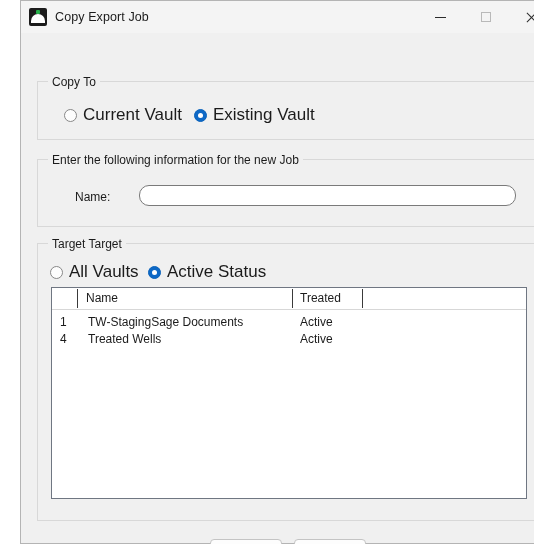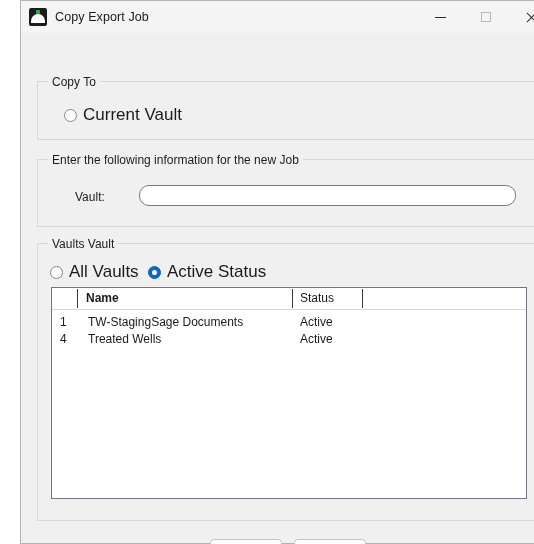--- a/index.html
+++ b/index.html
@@ -327,50 +327,54 @@
   <div class="content">
 
     <div class="groupbox" id="gb-copy-to">
       <div class="gb-title">Copy To</div>
 
       <div class="radio" id="rb-current">
         <span class="dot"></span>
         <span class="lbl">Current Vault</span>
       </div>
 
+      <div class="radio checked" id="rb-existing">
+        <span class="dot"></span>
+        <span class="lbl">Existing Vault</span>
+      </div>
     </div>
 
     <div class="groupbox" id="gb-new-job">
       <div class="gb-title">Enter the following information for the new Job</div>
 
-      <div class="name-label">Vault:</div>
+      <div class="name-label">Name:</div>
       <input class="name-input" type="text" value="" style="">
     </div>
 
     <div class="groupbox" id="gb-target">
-      <div class="gb-title">Vaults Vault</div>
+      <div class="gb-title">Target Target</div>
 
       <div class="radio" id="rb-all">
         <span class="dot"></span>
         <span class="lbl">All Vaults</span>
       </div>
 
       <div class="radio checked" id="rb-active">
         <span class="dot"></span>
         <span class="lbl">Active Status</span>
       </div>
 
 
       <div class="listview">
 
         <div class="lv-head">
           <div class="hsep" style="left:25px;"></div>
-          <div class="hcell" style="left:34px;font-weight:bold;">Name</div>
+          <div class="hcell" style="left:34px;">Name</div>
           <div class="hsep" style="left:240px;"></div>
-          <div class="hcell" style="left:248px;">Status</div>
+          <div class="hcell" style="left:248px;">Treated</div>
           <div class="hsep" style="left:310px;"></div>
           <div class="lv-underline"></div>
         </div>
 
         <div style="height:5px;"></div>
 
         <div class="lv-row">
           <div class="cell col-idx">1</div>
           <div class="cell col-name">TW-StagingSage Documents</div>
           <div class="cell col-stat">Active</div>

